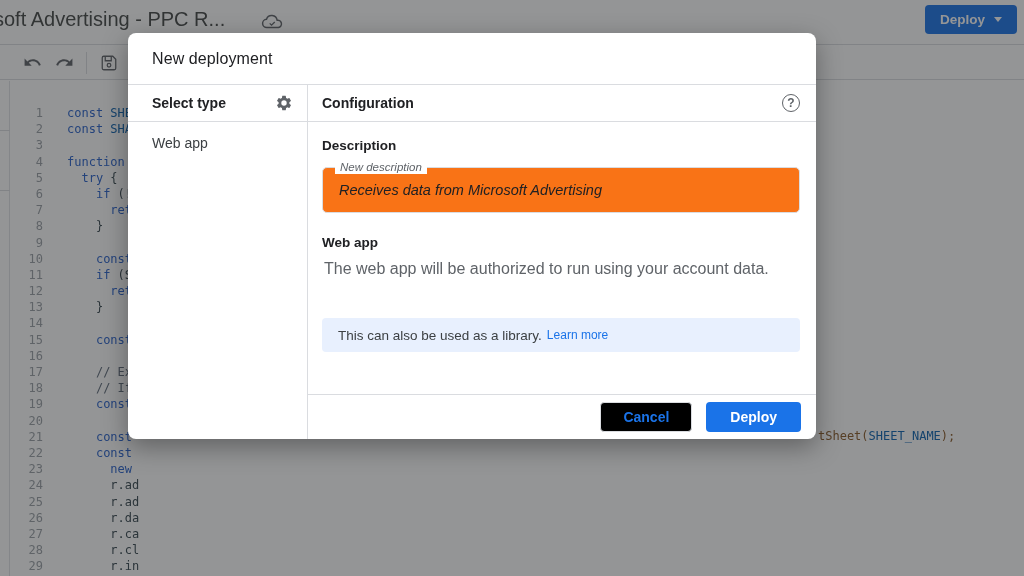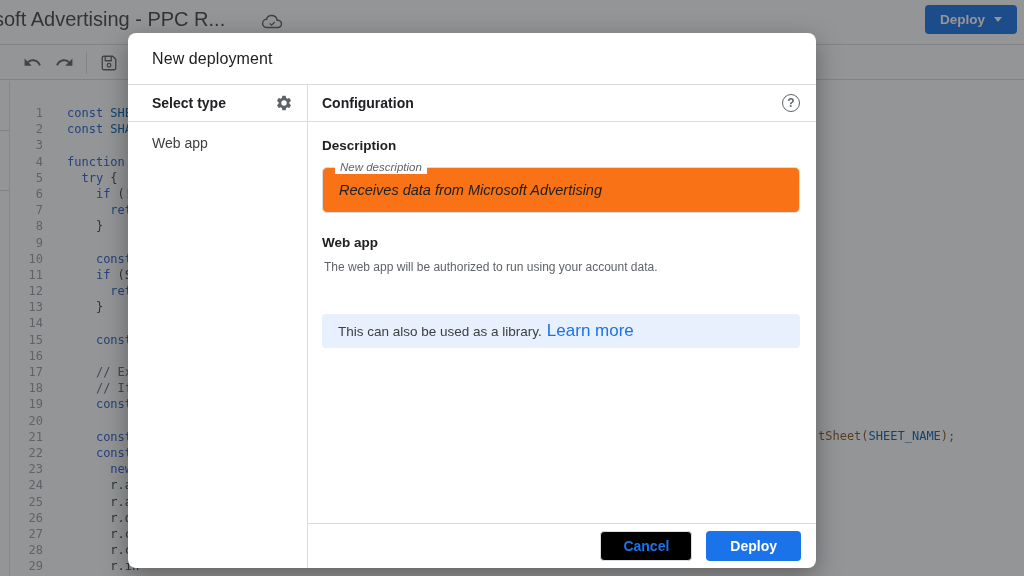--- a/index.html
+++ b/index.html
@@ -37,21 +37,21 @@
   .tk-pl { color:#37474f; }
   .tk-cm { color:#5f6b7a; }
   .tk-fn { color:#8a5a28; }
   .code-fragment-right { position:absolute; left:818px; top:429px;
                font-family:"DejaVu Sans Mono", monospace; font-size:12px; white-space:pre; }
 
   
   .dim { position:absolute; inset:0; background:rgba(32,33,36,0.48); z-index:5; }
 
   
-  .modal { position:absolute; left:128px; top:33px; width:688px; height:535px; background:#fff;
+  .modal { position:absolute; left:128px; top:33px; width:688px; height:406px; background:#fff;
            border-radius:8px; z-index:10; box-shadow:0 8px 26px rgba(0,0,0,.35);
            display:flex; flex-direction:column; overflow:hidden; }
   .modal-header { height:52px; flex:none; display:flex; align-items:center; padding-left:24px;
                   border-bottom:1px solid #dadce0; }
   .modal-title { font-size:16px; font-weight:500; color:#202124; letter-spacing:.1px; }
   .modal-body { flex:1; display:flex; min-height:0; }
   .left-col { width:180px; flex:none; border-right:1px solid #dadce0; }
   .col-header { height:37px; border-bottom:1px solid #dadce0; display:flex; align-items:center; }
   .left-col .col-header { padding:0 14px 0 24px; justify-content:space-between; }
   .col-header-label { font-size:14px; font-weight:600; color:#202124; }
@@ -75,24 +75,24 @@
   .field-access { height:49px; margin-top:18px; }
   .float-label { position:absolute; top:-7px; left:12px; background:#fff; padding:0 5px;
                  font-size:11.5px; color:#5f6368; line-height:13px; white-space:nowrap; }
   .field-value { font-size:14.5px; color:#202124; display:flex; align-items:center; white-space:pre; }
   .redacted { display:inline-block; width:150px; height:15px; margin:0 1px; border-radius:2px;
               background:repeating-linear-gradient(90deg,#c9c9c9 0 14px,#e7e7e7 14px 26px,#d2d2d2 26px 42px);
               filter:blur(2.5px); }
   .caret-down-gray { position:absolute; right:16px; width:0; height:0;
               border-left:5px solid transparent; border-right:5px solid transparent;
               border-top:5.5px solid #5f6368; }
-  .helper-text { font-size:12px; color:#5f6368; margin:7px 0 0 2px; }
+  .helper-text { font-size:16px; color:#5f6368; margin:7px 0 0 2px; }
   .library-banner { margin-top:16px; height:34px; border-radius:4px; display:flex; align-items:center;
                     padding:0 16px; font-size:13.5px; color:#3c4043; gap:5px; }
-  .library-link { text-decoration:none; font-size:17px; cursor:pointer; }
+  .library-link { text-decoration:none; font-size:12px; cursor:pointer; }
   .modal-footer { height:45px; flex:none; border-top:1px solid #dadce0; display:flex;
                   align-items:center; justify-content:flex-end; gap:14px; padding-right:15px; }
   .btn { height:30px; border-radius:4px; font-size:14px; font-weight:600; cursor:pointer;
          font-family:"Liberation Sans", sans-serif; display:flex; align-items:center; }
   .btn-cancel { padding:0 22px; background:#000000; border:1px solid #dadce0; color:#1a73e8; }
   .btn-deploy { padding:0 24px; background:#1a73e8; border:none; color:#fff; }
 </style>
 </head>
 <body>
 

